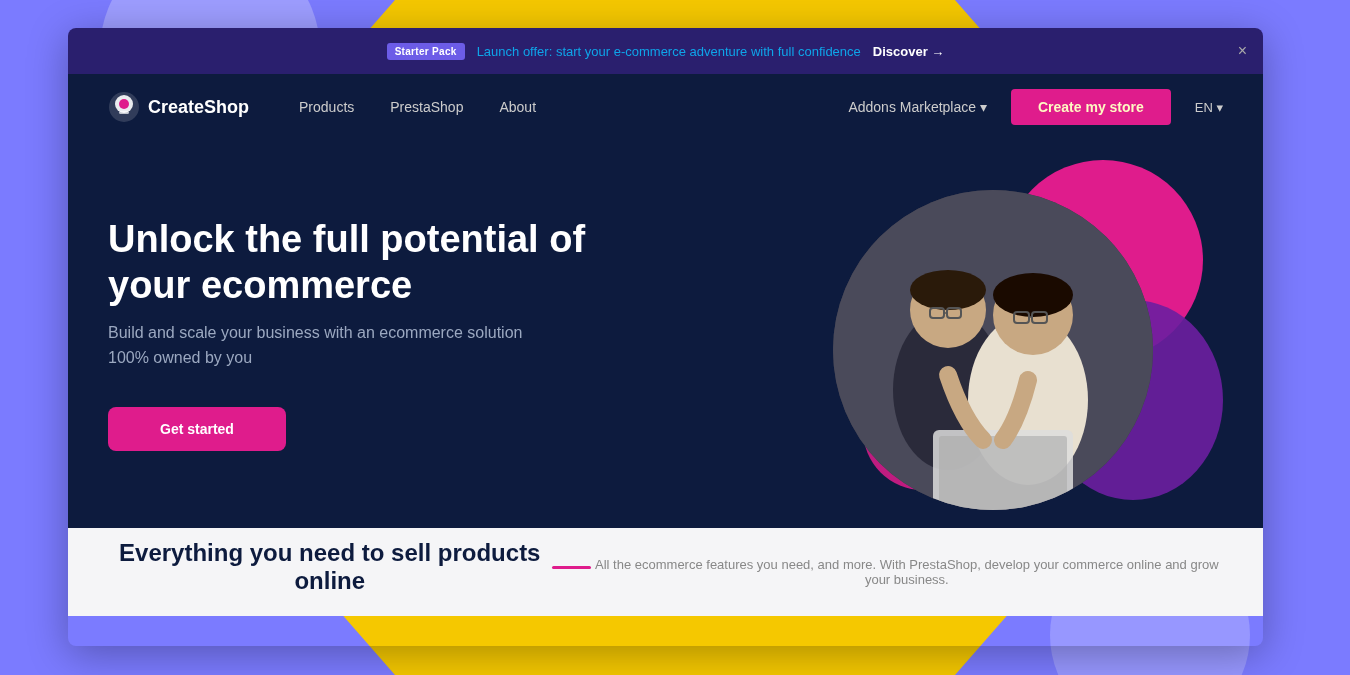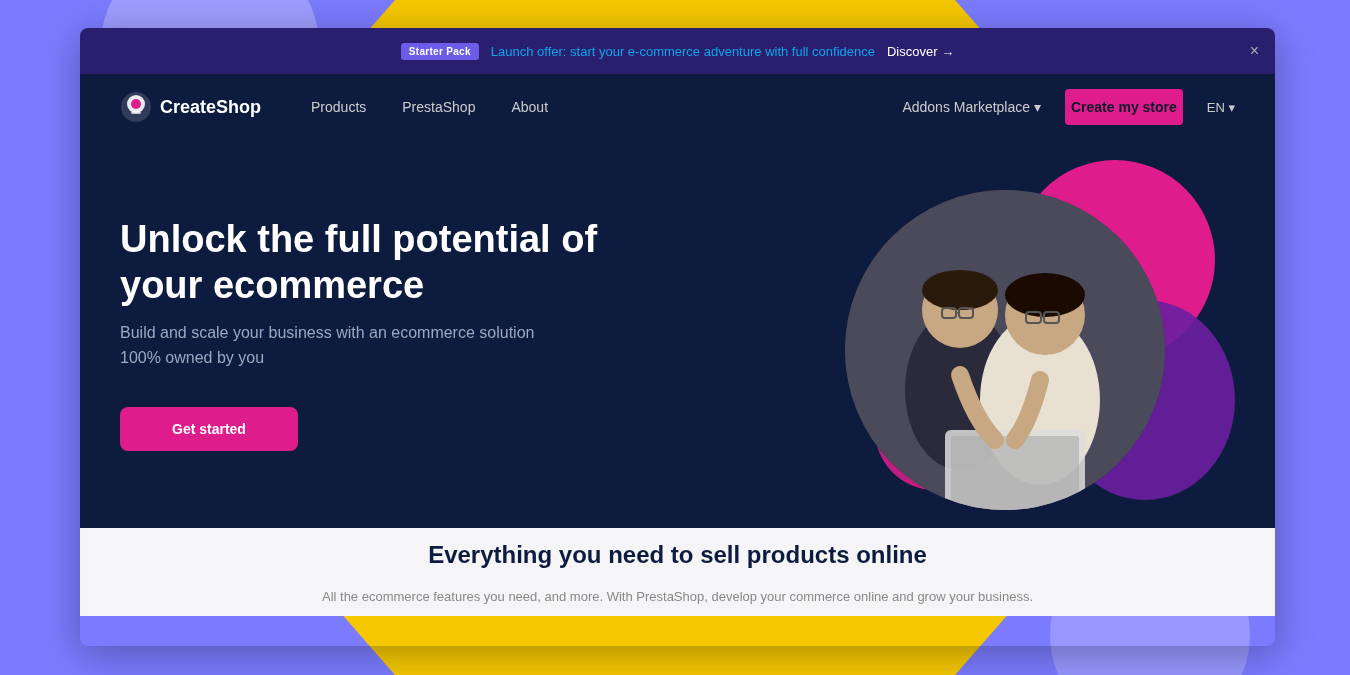--- a/index.html
+++ b/index.html
@@ -53,21 +53,21 @@
       height: 200px;
       border-radius: 50%;
       background: rgba(180,180,255,0.5);
       z-index: 0;
     }
 
     
     .window {
       position: absolute;
       top: 28px;
-      left: 80px;
+      left: 68px;
       width: 1195px;
       height: 618px;
       border-radius: 8px;
       overflow: hidden;
       z-index: 1;
       box-shadow: 0 8px 40px rgba(0,0,0,0.3);
     }
 
     
     .announcement-bar {
@@ -89,21 +89,21 @@
       border-radius: 3px;
       letter-spacing: 0.3px;
     }
     .announcement-text {
       color: #0ea5e9;
       font-size: 13px;
     }
     .discover-link {
       color: white;
       font-size: 13px;
-      font-weight: 400;
+      font-weight: 700;
       display: flex;
       align-items: center;
       gap: 4px;
       cursor: pointer;
     }
     .close-bar {
       position: absolute;
       right: 16px;
       color: #aaa;
       font-size: 16px;
@@ -157,24 +157,24 @@
     .addons-link {
       color: #ccc;
       font-size: 14px;
       cursor: pointer;
       display: flex;
       align-items: center;
       gap: 4px;
     }
     .create-store-btn {
       background: #df1c8c;
-      color: #0f172a;
+      color: #fef9c3;
       font-size: 14px;
       font-weight: 600;
-      padding: 10px 6px;
+      padding: 10px 27px;
       border-radius: 4px;
       cursor: pointer;
       border: none;
       white-space: nowrap;
     }
     .lang-selector {
       color: #ccc;
       font-size: 13px;
       cursor: pointer;
       display: flex;
@@ -278,21 +278,21 @@
     .people-svg {
       width: 100%;
       height: 100%;
     }
 
     
     .lower-section {
       background: #f5f5f7;
       height: 88px;
       display: flex;
-      flex-direction: column;
+      flex-direction: row;
       align-items: center;
       justify-content: center;
       padding: 24px 40px;
     }
     .lower-title {
       color: #0d1b3e;
       font-size: 24px;
       font-weight: 800;
       margin-bottom: 10px;
       text-align: center;

